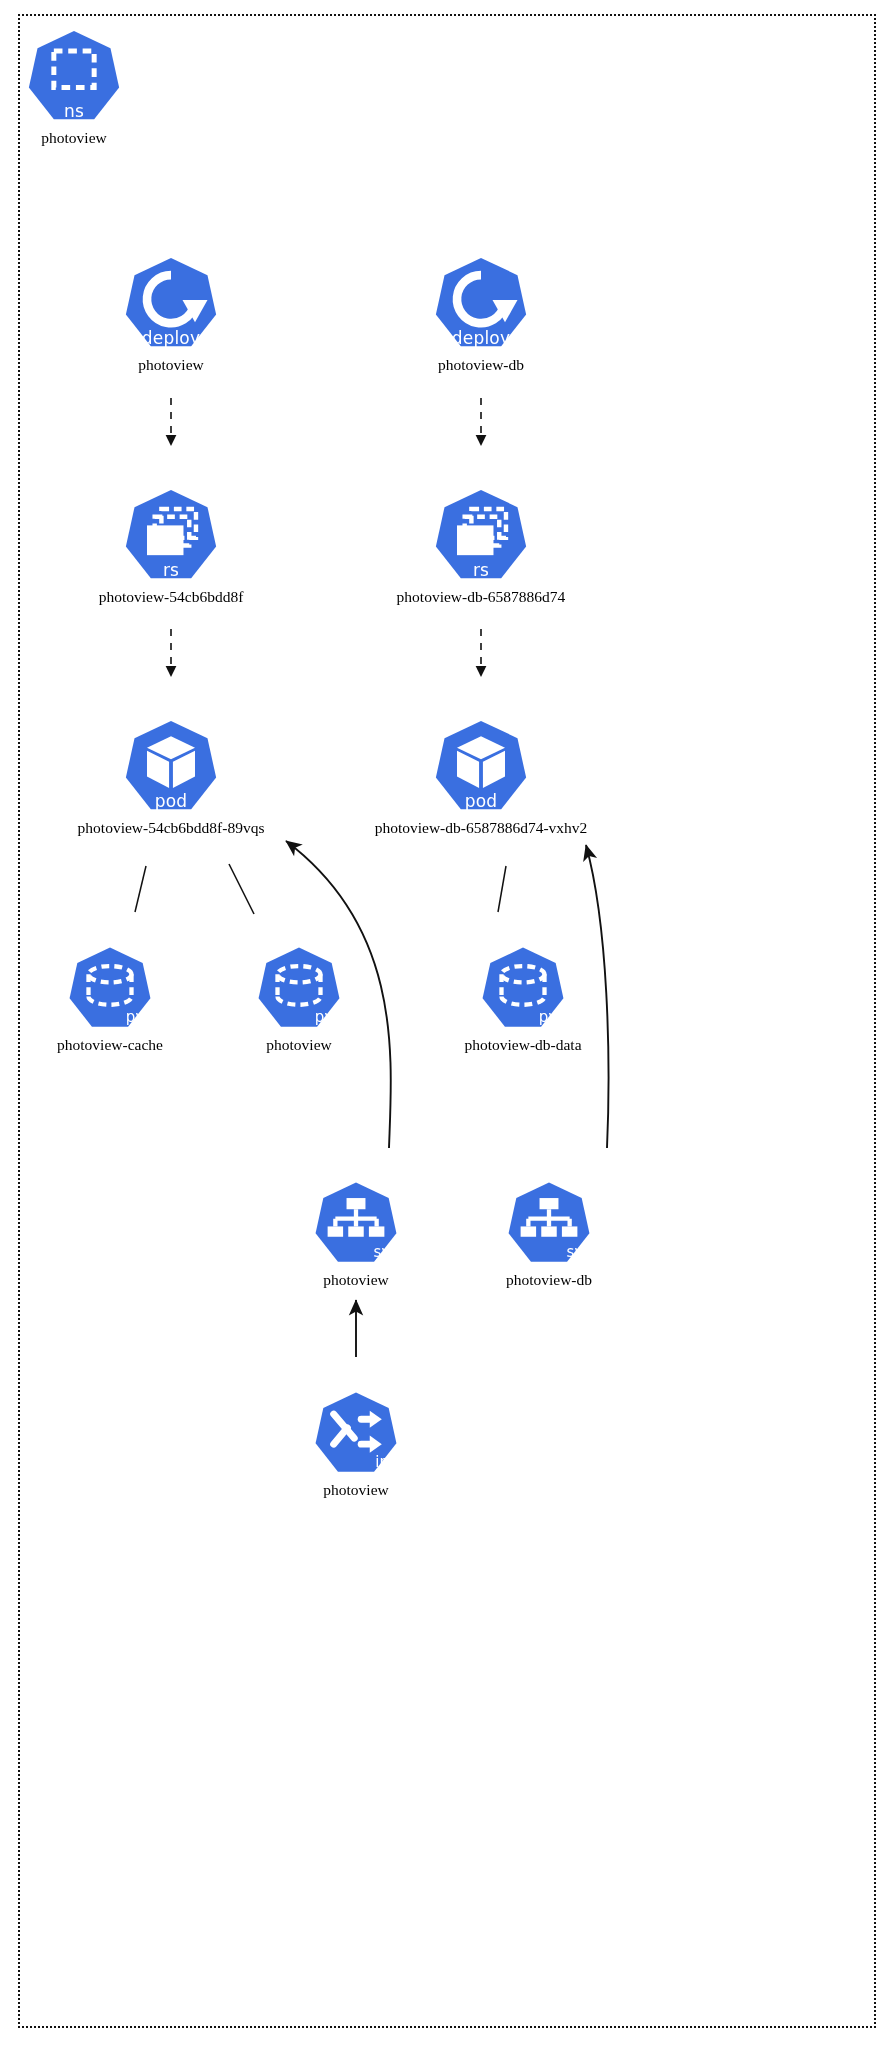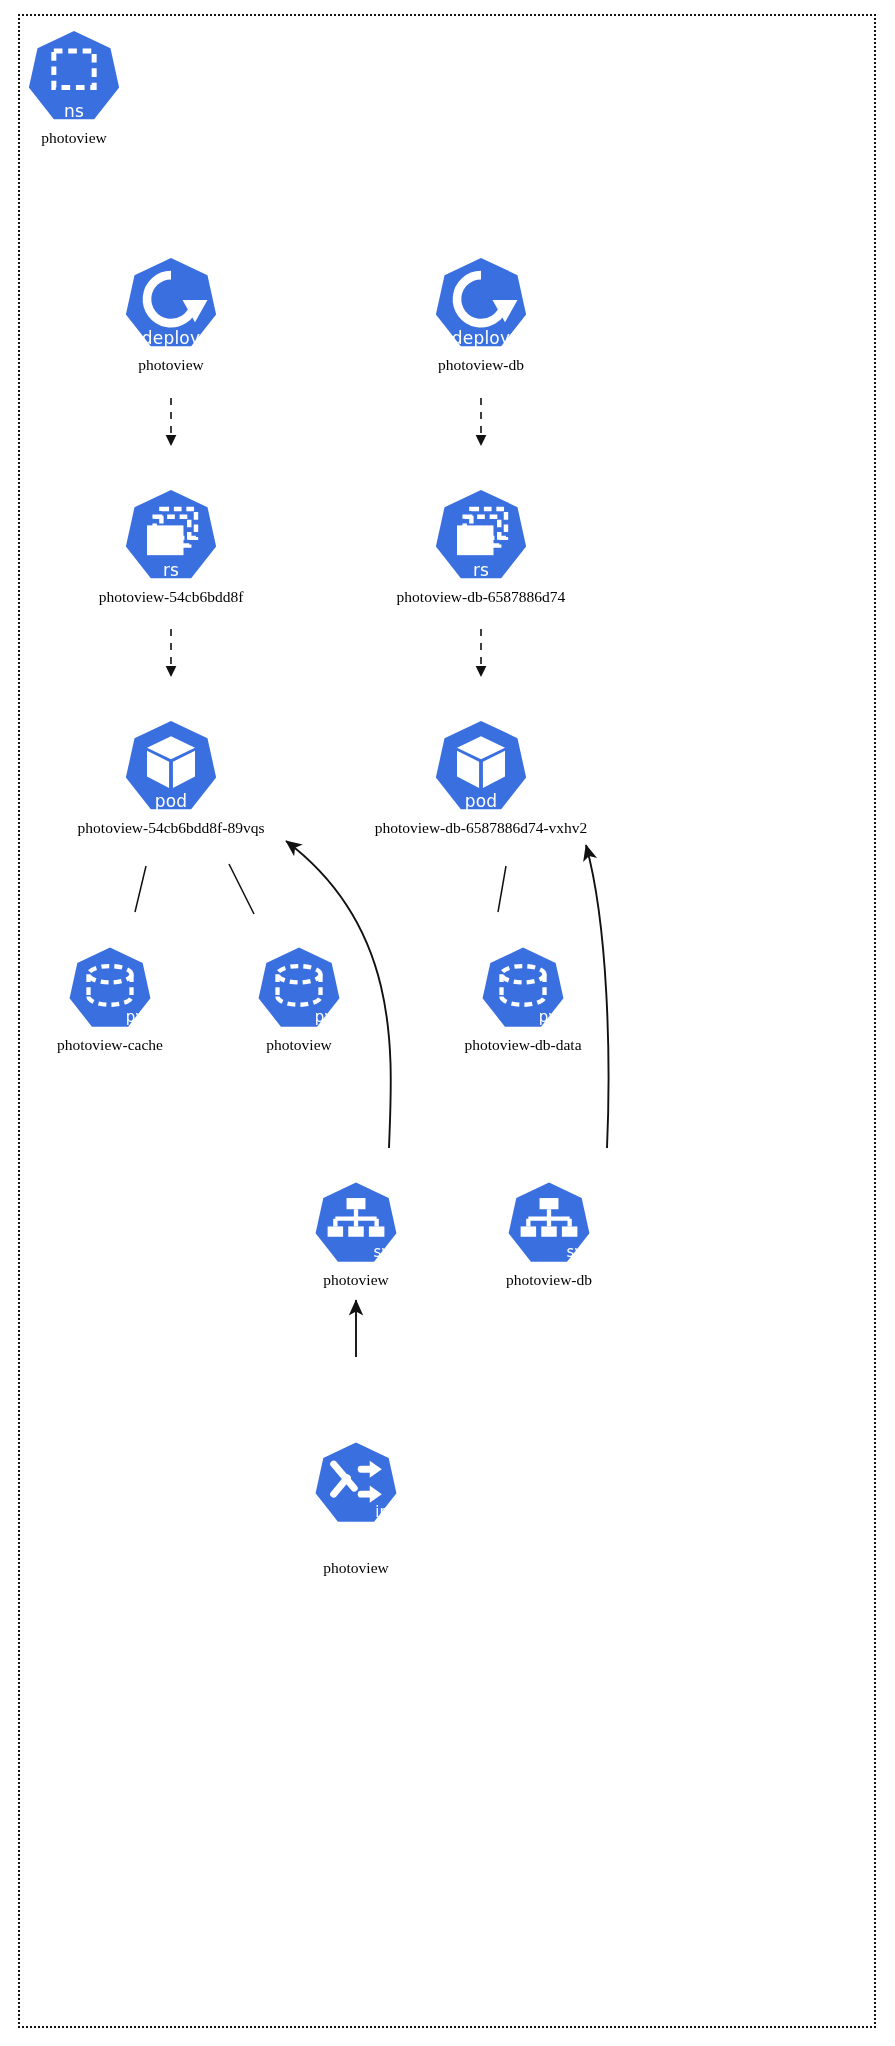--- a/index.html
+++ b/index.html
@@ -221,21 +221,21 @@
         <path d="M26 45 L26 54 M50 45 L50 54 M74 45 L74 54" stroke="#ffffff" stroke-width="5"></path>
         <rect x="17" y="54" width="18" height="12" fill="#ffffff"></rect>
         <rect x="41" y="54" width="18" height="12" fill="#ffffff"></rect>
         <rect x="65" y="54" width="18" height="12" fill="#ffffff"></rect>
       </svg>
       <div class="ico-tag">svc</div>
     </div>
     <div class="caption">photoview-db</div>
   </div>
 
-  <div class="node" style="left:356px;top:1440px;gap:28px;">
+  <div class="node" style="left:356px;top:1390px;">
     <div class="k8s-ico small">
       <svg viewBox="0 0 100 100">
         <path d="M50 3 L88 21 L97 62 L71 95 L29 95 L3 62 L12 21 Z" fill="#3a6fe0"></path>
         <path d="M24 28 L48 56" stroke="#ffffff" stroke-width="8" stroke-linecap="round"></path>
         <path d="M24 63 L40 44" stroke="#ffffff" stroke-width="8" stroke-linecap="round"></path>
         <path d="M56 34 L70 34" stroke="#ffffff" stroke-width="8" stroke-linecap="round"></path>
         <path d="M56 63 L70 63" stroke="#ffffff" stroke-width="8" stroke-linecap="round"></path>
         <path d="M66 24 L80 34 L66 44 Z" fill="#ffffff"></path>
         <path d="M66 53 L80 63 L66 73 Z" fill="#ffffff"></path>
       </svg>

